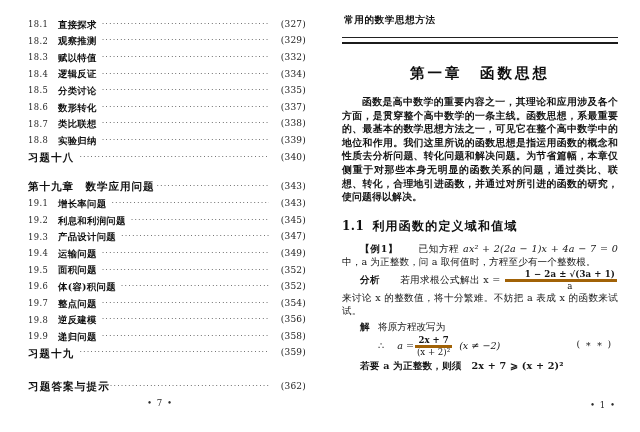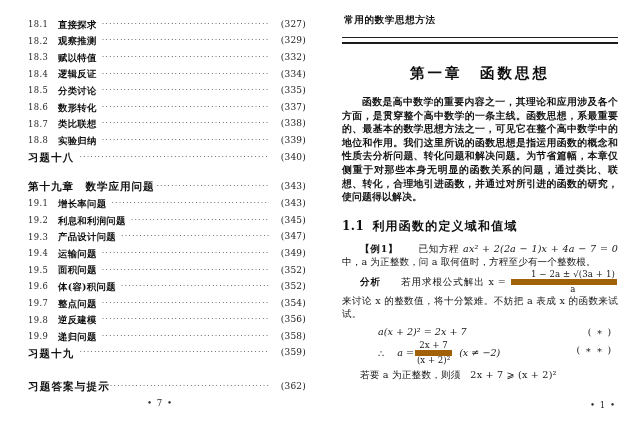--- a/index.html
+++ b/index.html
@@ -192,23 +192,24 @@
     vertical-align: middle;
     text-align: center;
     line-height: 1.05;
     font-size: 8.6px;
     margin: 0 1px;
     position: relative;
     top: -0.5px;
   }
   .frac .num {
     display: block;
-    border-bottom: 6px solid #a16207;
+    border-bottom: 3px solid #a16207;
     padding: 0 2px 0px 2px;
     white-space: nowrap;
+    font-weight: bold;
   }
   .frac .den {
     display: block;
     padding: 0px 2px 0 2px;
   }
 
   .disp-line {
     font-size: 9.6px;
     line-height: 15px;
     margin: 3px 0 0 0;
@@ -223,21 +224,21 @@
     letter-spacing: 1px;
   }
   .solve-line {
     font-size: 9.6px;
     line-height: 13.4px;
     margin: 2px 0 0 0;
     text-indent: 18px;
     color: #151515;
   }
   .solve-line .lbl { font-weight: bold; margin-right: 8px; letter-spacing: .5px; }
-  .bold-cn { font-weight: normal; letter-spacing: .2px; }
+  .bold-cn { font-weight: bold; letter-spacing: .2px; }
 
   .folio-right {
     position: absolute;
     left: 0; right: 0;
     bottom: 22px;
     text-align: right;
     padding-right: 24px;
     font-size: 8.6px;
     letter-spacing: 1px;
     color: #2a2a2a;
@@ -394,25 +395,24 @@
     </div>
 
     <p class="ex-block">
       <span class="ex-tag">【例1】</span><span>已知方程 </span><span class="math">ax² + 2(2a − 1)x + 4a − 7 = 0</span><span> 中，a 为正整数，问 a 取何值时，方程至少有一个整数根。</span>
     </p>
 
     <p class="ex-block">
       <span class="ex-tag">分析</span><span>若用求根公式解出 x = </span><span class="frac"><span class="num">1 − 2a ± √(3a + 1)</span><span class="den">a</span></span><span> 来讨论 x 的整数值，将十分繁难。不妨把 a 表成 x 的函数来试试。</span>
     </p>
 
-
-    <div class="disp-line">
-      <span class="math">a(x + 2)² = 2x + 7</span>
-      <span class="tagmark">( ∗ )</span>
-    </div>
+    <p class="solve-line">
+      <span class="lbl">解</span><span>将原方程改写为</span>
+    </p>
+
 
 
     <div class="disp-line">
       <span>∴</span>
       <span class="math" style="margin-left:10px">a =</span><span class="frac"><span class="num">2x + 7</span><span class="den">(x + 2)²</span></span><span class="math" style="margin-left:6px">(x ≠ −2)</span>
       <span class="tagmark">( ∗ ∗ )</span>
     </div>
 
     <p class="solve-line bold-cn" style="text-indent:18px">若要 a 为正整数，则须　2x + 7 ⩾ (x + 2)²</p>
 

